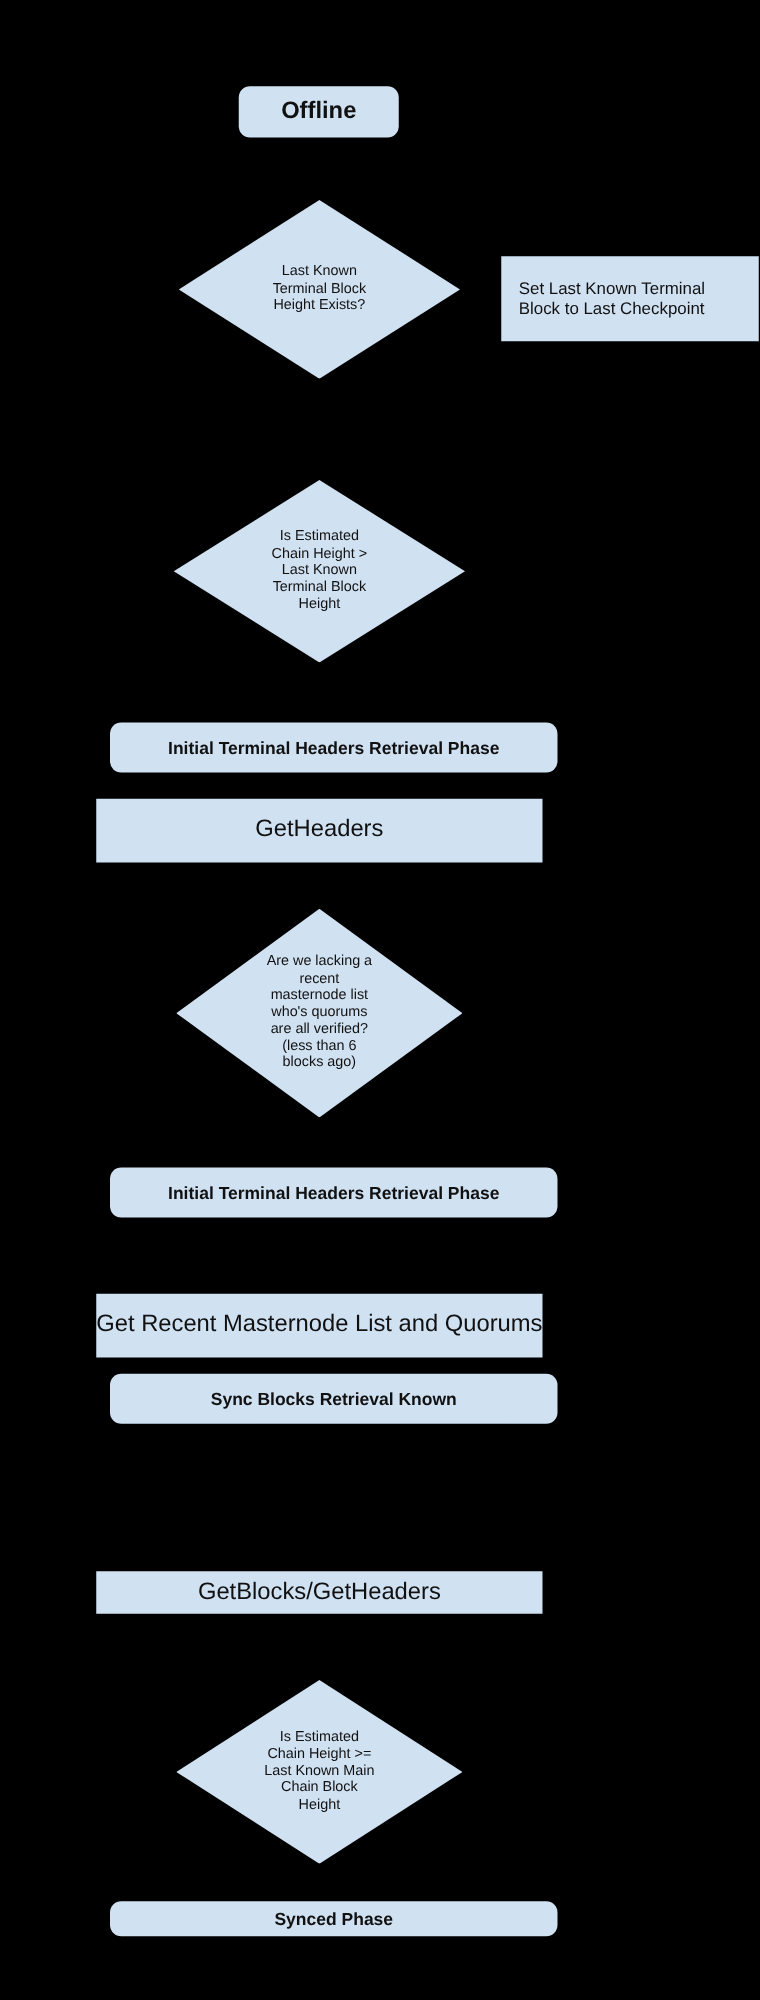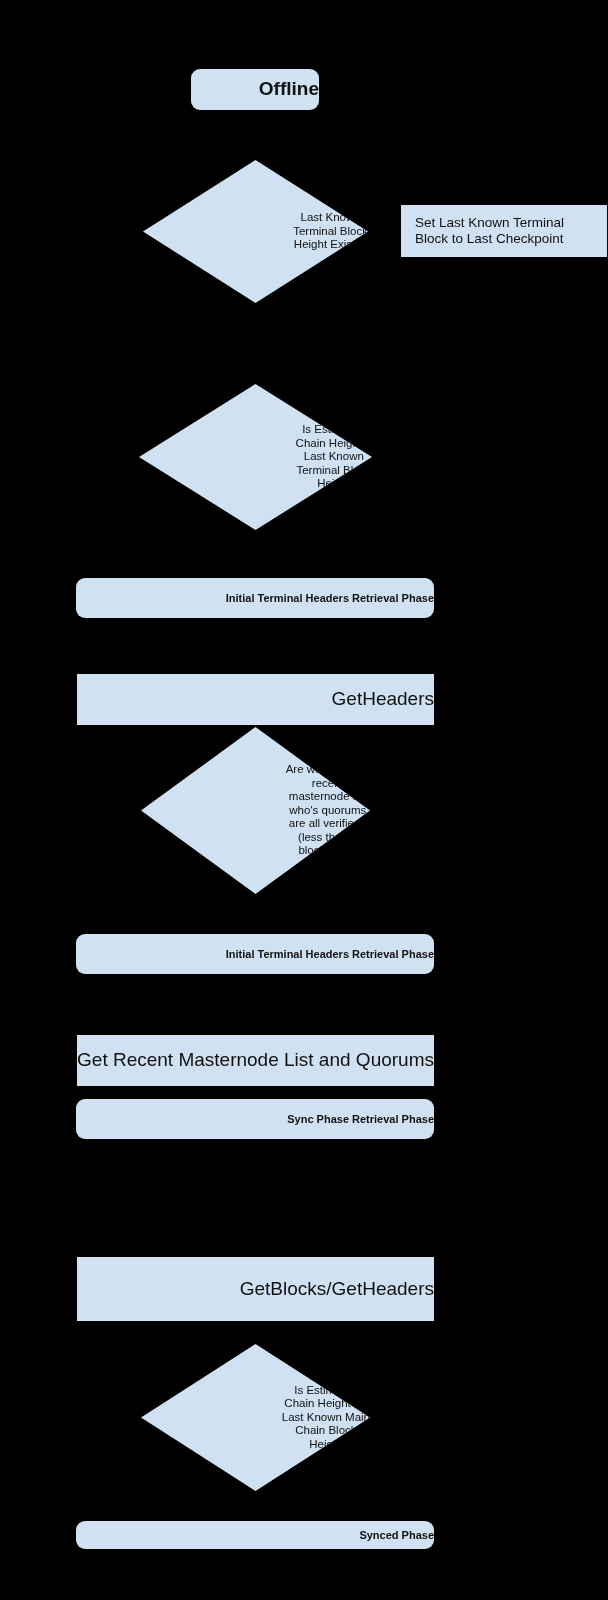--- a/index.html
+++ b/index.html
@@ -22,21 +22,21 @@
     top: 0;
     width: 608px;
     height: 1600px;
   }
 
   .node {
     position: absolute;
     box-sizing: border-box;
     display: flex;
     align-items: center;
-    justify-content: flex-end;
+    justify-content: center;
     color: #111111;
     text-align: center;
     line-height: 1.18;
   }
 
   
   .node.rounded {
     background: #d0e1f2;
     border-radius: 9px;
   }
@@ -56,21 +56,21 @@
   }
 
   .node .label {
     display: block;
     white-space: pre-line;
     pointer-events: none;
   }
 
   
   .t-offline  { font-size: 19px; font-weight: bold; }
-  .t-phase    { font-size: 11px; font-weight: bold; }
+  .t-phase    { font-size: 14px; font-weight: bold; margin-left: 12px; }
   .t-process  { font-size: 19px; font-weight: normal; }
   .t-diamond  { font-size: 11.5px; font-weight: normal; }
   .t-side     { font-size: 13.5px; font-weight: normal; }
 
   .node.left-align {
     justify-content: flex-start;
     text-align: left;
     padding-left: 14px;
   }
 
@@ -87,38 +87,38 @@
   <div class="node rounded t-offline" style="left:191px; top:69px; width:128px; height:41px;">
     <span class="label">Offline</span>
   </div>
 
   <div class="node diamond t-diamond" style="left:143px; top:160px; width:225px; height:143px;">
     <span class="label">Last Known
 Terminal Block
 Height Exists?</span>
   </div>
 
-  <div class="node rect t-side left-align" style="left:401px; top:205px; width:206px; height:52px;">
+  <div class="node rect t-side left-align" style="left:401px; top:205px; width:206px; height:68px;">
     <span class="label">Set Last Known Terminal
 Block to Last Checkpoint</span>
   </div>
 
   <div class="node diamond t-diamond" style="left:139px; top:384px; width:233px; height:146px;">
     <span class="label">Is Estimated
 Chain Height &gt;
 Last Known
 Terminal Block
 Height</span>
   </div>
 
   <div class="node rounded t-phase" style="left:76px; top:578px; width:358px; height:40px;">
     <span class="label">Initial Terminal Headers Retrieval Phase</span>
   </div>
 
-  <div class="node rect t-process" style="left:77px; top:639px; width:357px; height:51px;margin-top:35px;">
+  <div class="node rect t-process" style="left:77px; top:639px; width:357px; height:51px;">
     <span class="label">GetHeaders</span>
   </div>
 
   <div class="node diamond t-diamond" style="left:141px; top:727px; width:229px; height:167px;">
     <span class="label">Are we lacking a
 recent
 masternode list
 who's quorums
 are all verified?
 (less than 6
@@ -127,25 +127,25 @@
 
   <div class="node rounded t-phase" style="left:76px; top:934px; width:358px; height:40px;">
     <span class="label">Initial Terminal Headers Retrieval Phase</span>
   </div>
 
   <div class="node rect t-process" style="left:77px; top:1035px; width:357px; height:51px;">
     <span class="label">Get Recent Masternode List and Quorums</span>
   </div>
 
   <div class="node rounded t-phase" style="left:76px; top:1099px; width:358px; height:40px;">
-    <span class="label">Sync Phase Retrieval Phase</span>
+    <span class="label">Sync Blocks Retrieval Known</span>
   </div>
 
 
-  <div class="node rect t-process" style="left:77px; top:1257px; width:357px; height:64px;">
+  <div class="node rect t-process" style="left:77px; top:1257px; width:357px; height:34px;">
     <span class="label">GetBlocks/GetHeaders</span>
   </div>
 
   <div class="node diamond t-diamond" style="left:141px; top:1344px; width:229px; height:147px;">
     <span class="label">Is Estimated
 Chain Height &gt;=
 Last Known Main
 Chain Block
 Height</span>
   </div>

